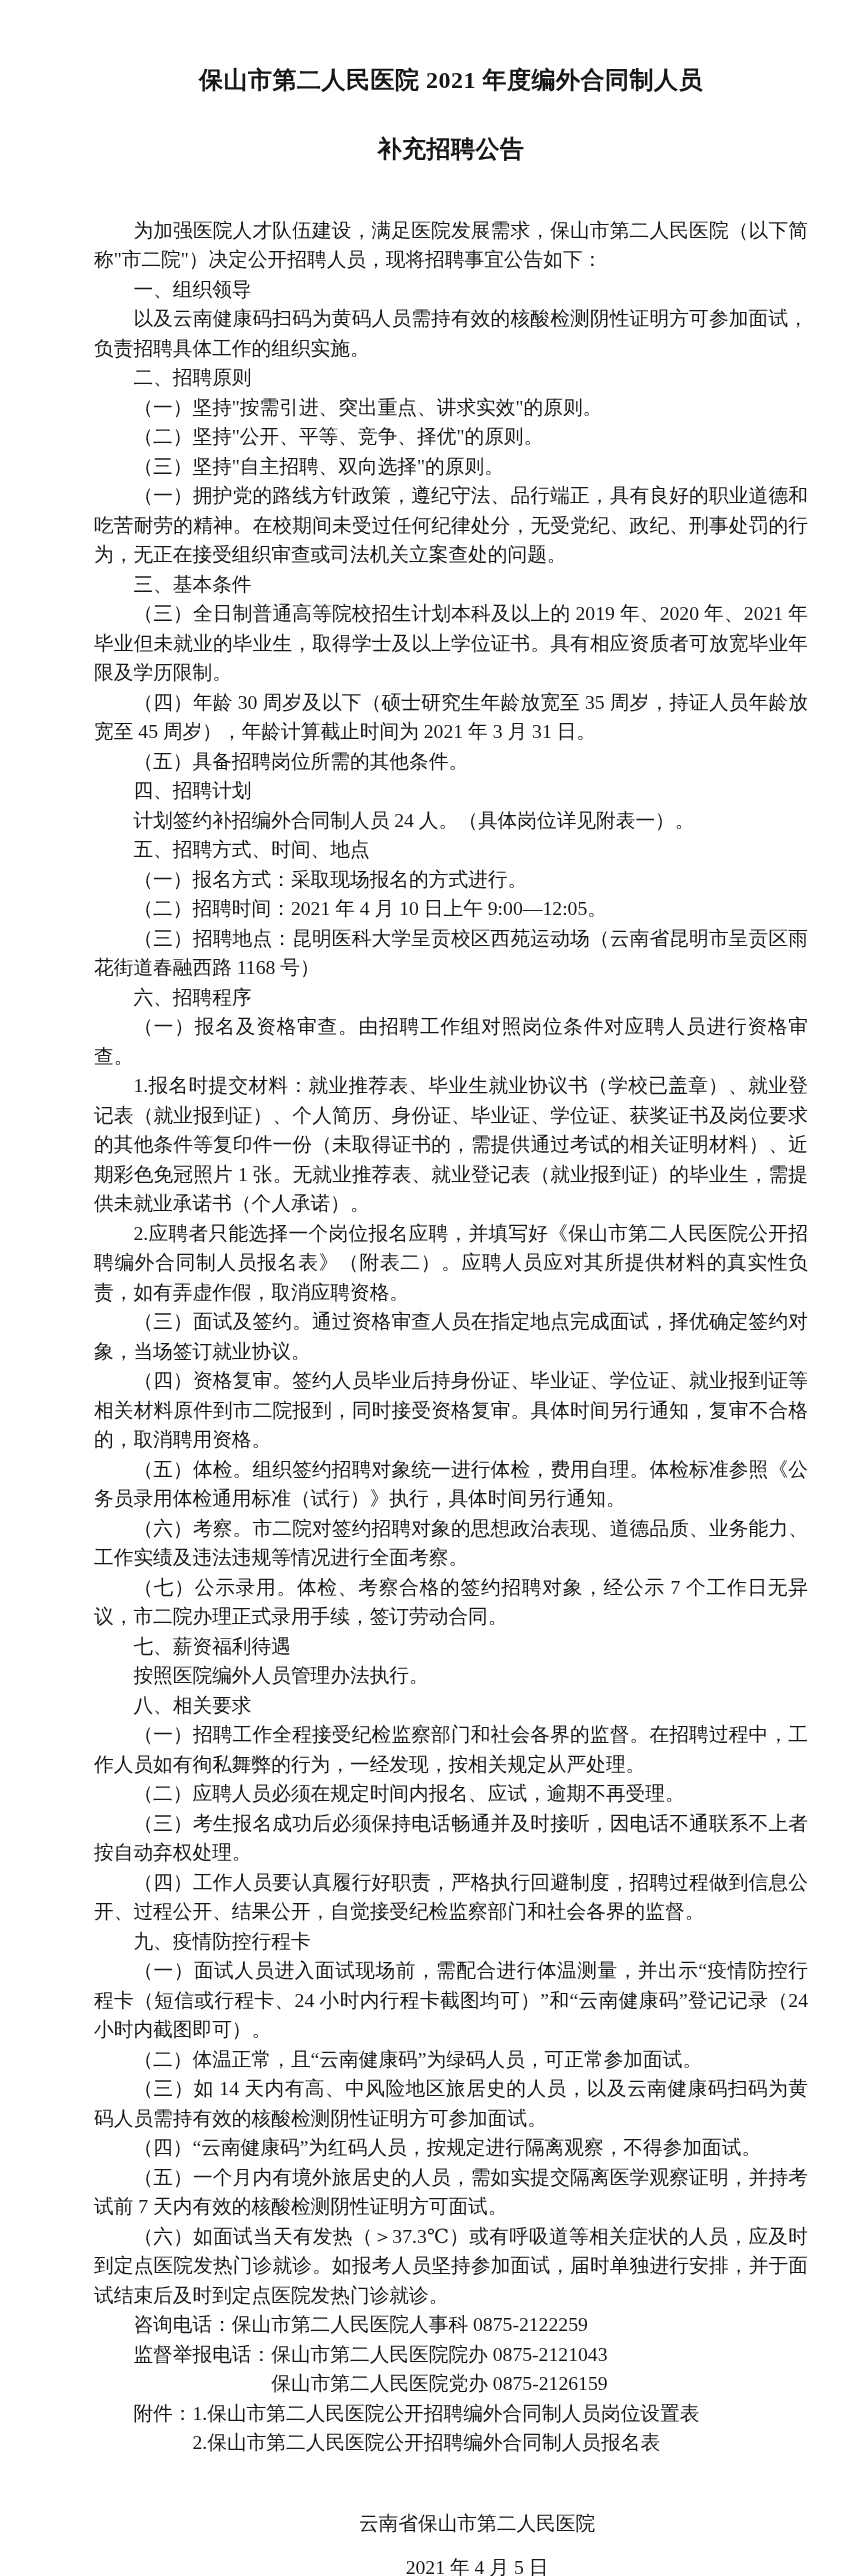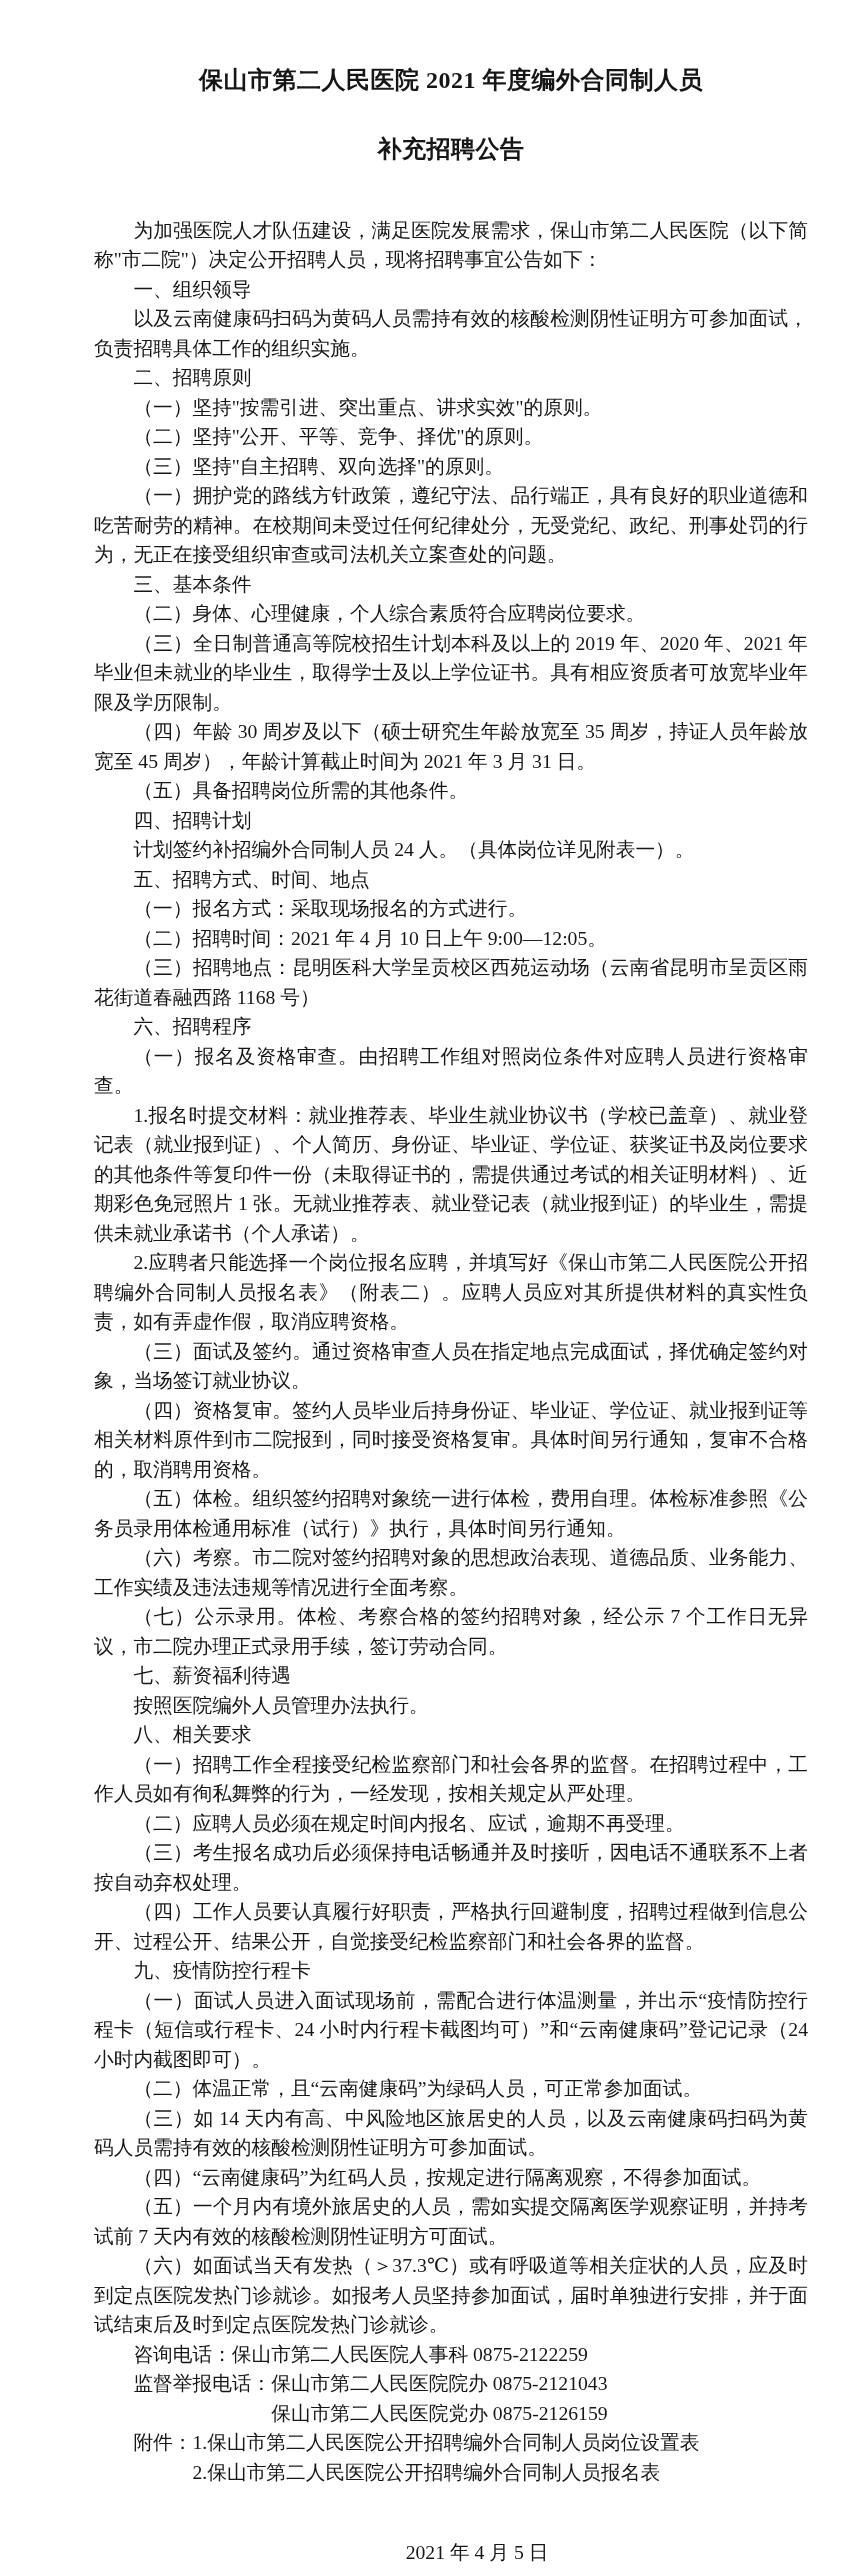--- a/index.html
+++ b/index.html
@@ -52,21 +52,20 @@
   <div class="body-block" id="body-paragraphs">
       <p class="doc-par">为加强医院人才队伍建设，满足医院发展需求，保山市第二人民医院（以下简称"市二院"）决定公开招聘人员，现将招聘事宜公告如下：</p>
       <p class="doc-par">一、组织领导</p>
       <p class="doc-par">以及云南健康码扫码为黄码人员需持有效的核酸检测阴性证明方可参加面试，负责招聘具体工作的组织实施。</p>
       <p class="doc-par">二、招聘原则</p>
       <p class="doc-par">（一）坚持"按需引进、突出重点、讲求实效"的原则。</p>
       <p class="doc-par">（二）坚持"公开、平等、竞争、择优"的原则。</p>
       <p class="doc-par">（三）坚持"自主招聘、双向选择"的原则。</p>
       <p class="doc-par">（一）拥护党的路线方针政策，遵纪守法、品行端正，具有良好的职业道德和吃苦耐劳的精神。在校期间未受过任何纪律处分，无受党纪、政纪、刑事处罚的行为，无正在接受组织审查或司法机关立案查处的问题。</p>
       <p class="doc-par">三、基本条件</p>
-      <p class="doc-par">（二）身体、心理健康，个人综合素质符合应聘岗位要求。</p>
       <p class="doc-par">（三）全日制普通高等院校招生计划本科及以上的 2019 年、2020 年、2021 年毕业但未就业的毕业生，取得学士及以上学位证书。具有相应资质者可放宽毕业年限及学历限制。</p>
       <p class="doc-par">（四）年龄 30 周岁及以下（硕士研究生年龄放宽至 35 周岁，持证人员年龄放宽至 45 周岁），年龄计算截止时间为 2021 年 3 月 31 日。</p>
       <p class="doc-par">（五）具备招聘岗位所需的其他条件。</p>
       <p class="doc-par">四、招聘计划</p>
       <p class="doc-par">计划签约补招编外合同制人员 24 人。（具体岗位详见附表一）。</p>
       <p class="doc-par">五、招聘方式、时间、地点</p>
       <p class="doc-par">（一）报名方式：采取现场报名的方式进行。</p>
       <p class="doc-par">（二）招聘时间：2021 年 4 月 10 日上午 9:00—12:05。</p>
       <p class="doc-par">（三）招聘地点：昆明医科大学呈贡校区西苑运动场（云南省昆明市呈贡区雨花街道春融西路 1168 号）</p>
       <p class="doc-par">六、招聘程序</p>
@@ -92,16 +91,17 @@
       <p class="doc-par">（四）“云南健康码”为红码人员，按规定进行隔离观察，不得参加面试。</p>
       <p class="doc-par">（五）一个月内有境外旅居史的人员，需如实提交隔离医学观察证明，并持考试前 7 天内有效的核酸检测阴性证明方可面试。</p>
       <p class="doc-par">（六）如面试当天有发热（＞37.3℃）或有呼吸道等相关症状的人员，应及时到定点医院发热门诊就诊。如报考人员坚持参加面试，届时单独进行安排，并于面试结束后及时到定点医院发热门诊就诊。</p>
       <p class="doc-par">咨询电话：保山市第二人民医院人事科 0875-2122259</p>
       <p class="doc-par">监督举报电话：保山市第二人民医院院办 0875-2121043</p>
       <p class="doc-par hang9">保山市第二人民医院党办 0875-2126159</p>
       <p class="doc-par">附件：1.保山市第二人民医院公开招聘编外合同制人员岗位设置表</p>
       <p class="doc-par hang5">2.保山市第二人民医院公开招聘编外合同制人员报名表</p>
     </div>
   <div class="signature">
+    <p class="sig-line">云南省保山市第二人民医院</p>
     <p class="sig-line">2021 年 4 月 5 日</p>
   </div>
 </div>
 
 
 </body></html>

